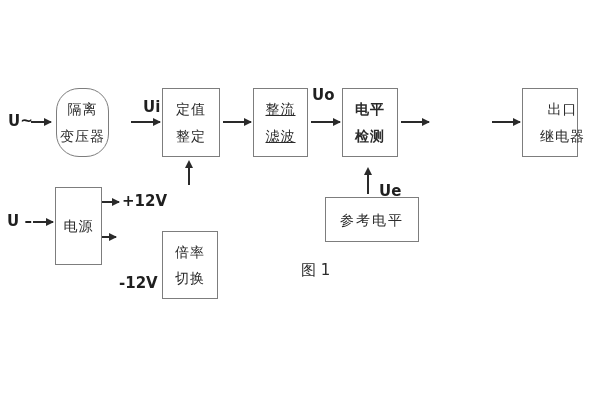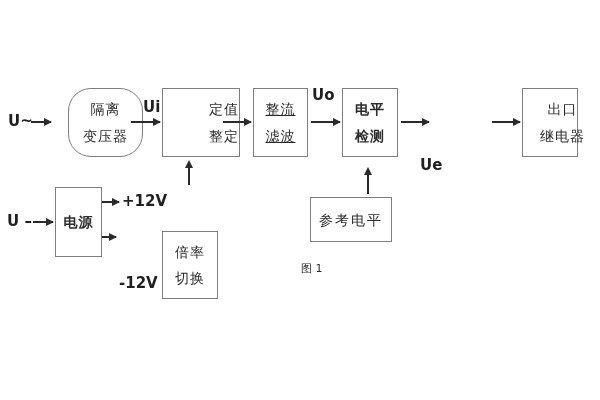--- a/index.html
+++ b/index.html
@@ -30,21 +30,21 @@
     position: absolute;
     color: #1f1f1f;
     font-size: 15px;
     font-weight: bold;
     line-height: 1;
     white-space: nowrap;
   }
   .cap {
     position: absolute;
     color: #2b2b2b;
-    font-size: 11px;
+    font-size: 15px;
     line-height: 1;
     white-space: nowrap;
   }
   .arr-r {
     position: absolute;
     height: 2px;
     background: #2a2a2a;
   }
   .arr-r::after {
     content: "";
@@ -75,54 +75,54 @@
 </head>
 <body>
 
 <div class="canvas">
 
   <span class="lbl" style="left:8px; top:114px;">U~</span>
   <span class="lbl" style="left:7px; top:214px;">U –</span>
 
   <span class="lbl" style="left:143px; top:100px;">Ui</span>
   <span class="lbl" style="left:312px; top:88px;">Uo</span>
-  <span class="lbl" style="left:379px; top:158px;margin-left:41px;">Ue</span>
+  <span class="lbl" style="left:379px; top:184px;">Ue</span>
 
   <span class="lbl" style="left:122px; top:194px;">+12V</span>
   <span class="lbl" style="left:119px; top:240px;margin-top:36px;">-12V</span>
 
-  <div class="box" style="left:68px; top:88px; width:75px; height:69px;border-radius:23px;">
+  <div class="box" style="left:56px; top:88px; width:53px; height:69px;border-radius:23px;">
     <span>隔离</span>
     <span>变压器</span>
   </div>
-  <div class="box" style="left:162px; top:88px; width:78px; height:69px;align-items:flex-end;">
+  <div class="box" style="left:162px; top:88px; width:58px; height:69px;">
     <span>定值</span>
     <span>整定</span>
   </div>
   <div class="box" style="left:253px; top:88px; width:55px; height:69px;text-decoration:underline;">
     <span>整流</span>
     <span>滤波</span>
   </div>
   <div class="box" style="left:342px; top:88px; width:56px; height:69px;font-weight:bold;">
     <span>电平</span>
     <span>检测</span>
   </div>
   <div class="box" style="left:522px; top:88px; width:56px; height:69px;padding-left:25px;">
     <span>出口</span>
     <span>继电器</span>
   </div>
 
-  <div class="box" style="left:55px; top:187px; width:47px; height:70px;font-weight:bold;">
+  <div class="box" style="left:55px; top:187px; width:47px; height:78px;">
     <span>电源</span>
   </div>
   <div class="box" style="left:162px; top:187px; width:56px; height:68px;margin-top:44px;">
     <span>倍率</span>
     <span>切换</span>
   </div>
-  <div class="box" style="left:310px; top:197px; width:82px; height:45px; letter-spacing:2px;">
+  <div class="box" style="left:325px; top:197px; width:94px; height:45px; letter-spacing:2px;">
     <span>参考电平</span>
   </div>
 
   <div class="arr-r" style="left:31px;  top:121px; width:20px;"></div>
   <div class="arr-r" style="left:131px; top:121px; width:29px;"></div>
   <div class="arr-r" style="left:223px; top:121px; width:28px;"></div>
   <div class="arr-r" style="left:311px; top:121px; width:29px;"></div>
   <div class="arr-r" style="left:401px; top:121px; width:28px;"></div>
   <div class="arr-r" style="left:492px; top:121px; width:28px;"></div>
   <div class="arr-r" style="left:33px;  top:221px; width:20px;"></div>

